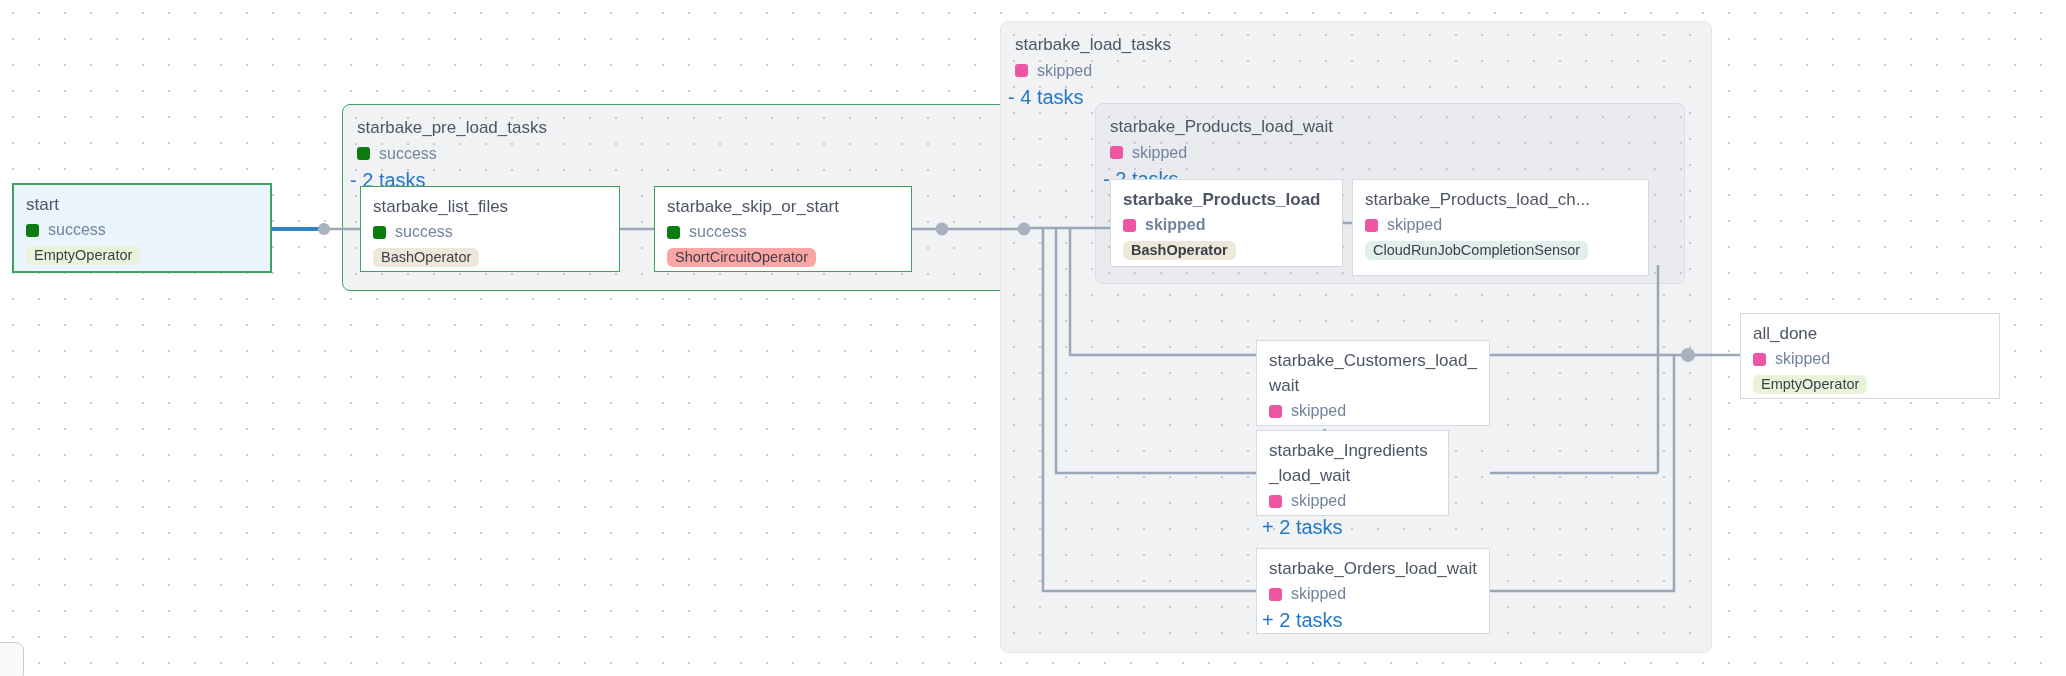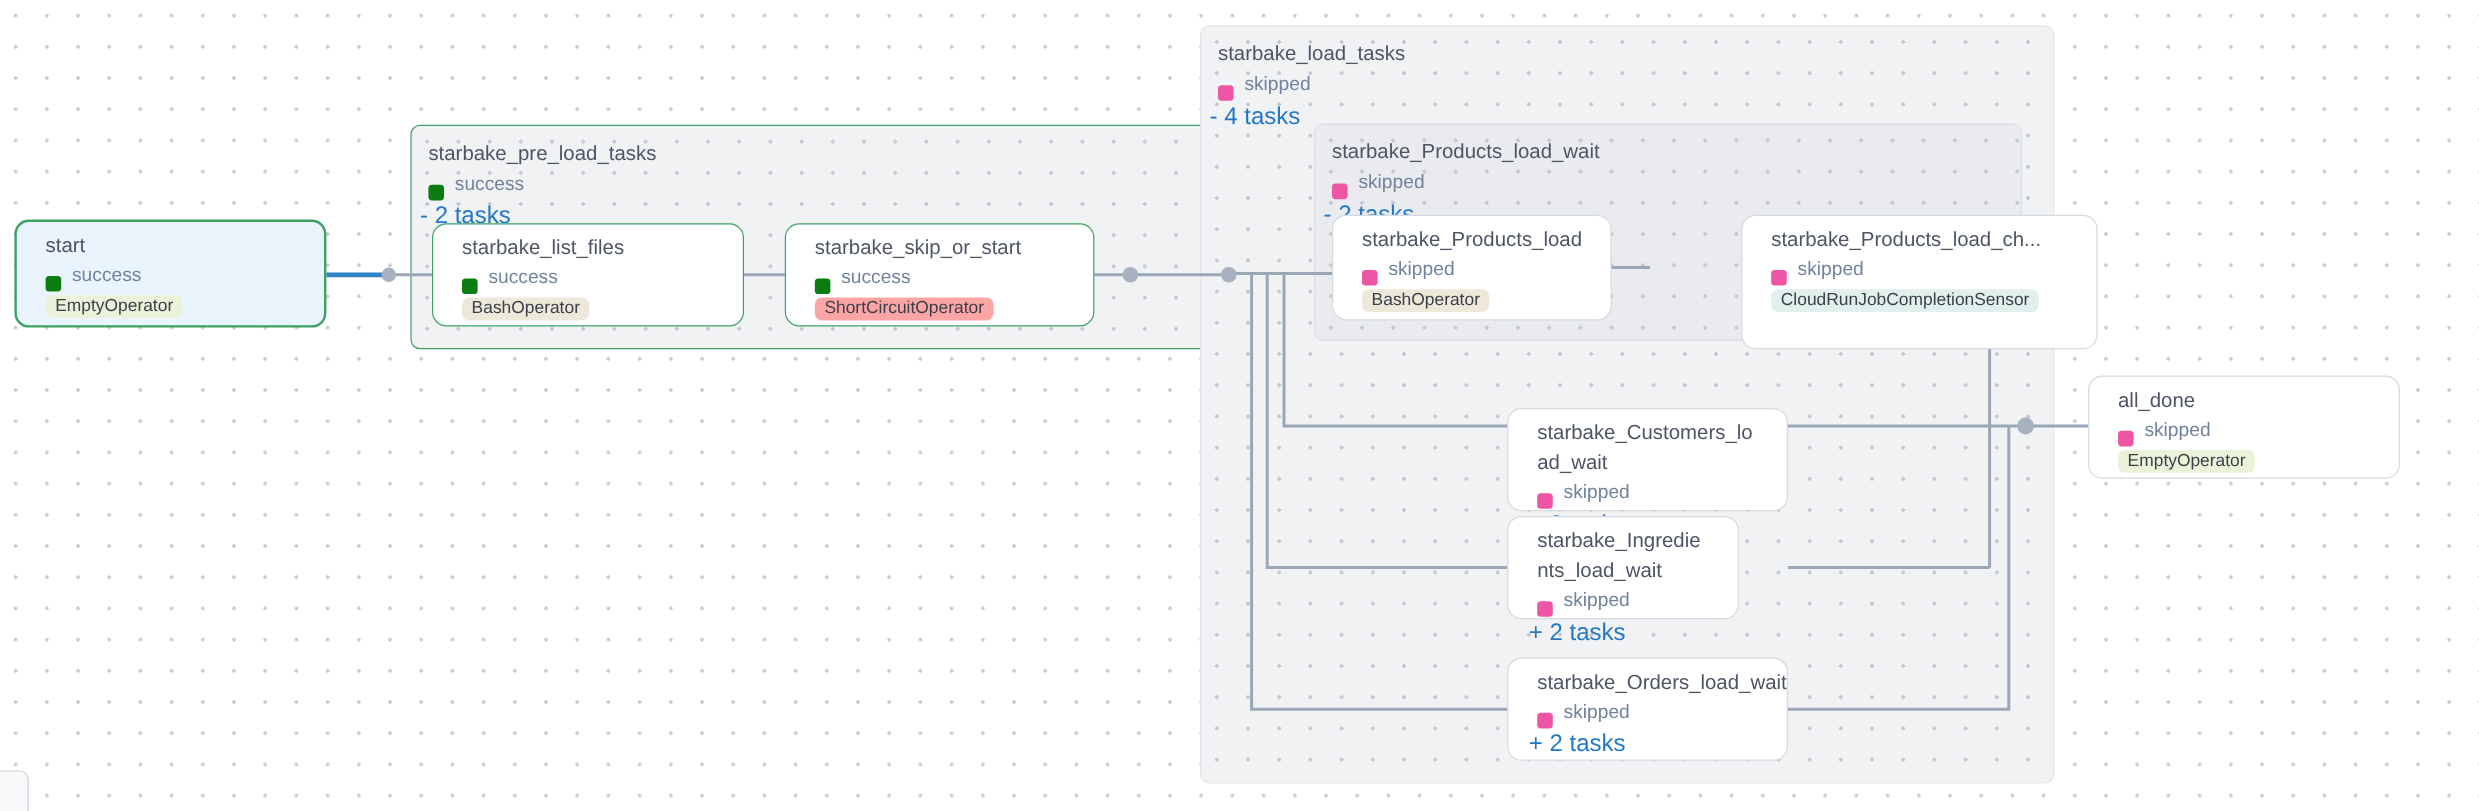--- a/index.html
+++ b/index.html
@@ -13,28 +13,28 @@
   .group{
     position:absolute; border-radius:8px; z-index:1; box-sizing:border-box;
     background-image:radial-gradient(circle, #c3c7cf 1.3px, transparent 1.4px);
     background-size:26px 26px;
     padding:10px 0 0 14px;
   }
   .group.green{ background-color:#f1f2f4; border:1.5px solid #3da164;}
   .group.gray{ background-color:#f1f2f4; border:1px solid #e2e5ea;}
   .group.inner{ background-color:#e9ebef; border:1px solid #d9dce3;}
   .g-title{ font-size:17px; color:#4d5565; line-height:25px; white-space:nowrap;}
-  .status{ display:flex; align-items:flex-end; gap:9px; line-height:27px; font-size:16px; color:#72839e;}
+  .status{ display:flex; align-items:center; gap:9px; line-height:27px; font-size:16px; color:#72839e;}
   .sq{ width:13px; height:13px; border-radius:3px; flex:0 0 auto;}
   .sq.success{ background:#0b7c0f;}
   .sq.skipped{ background:#ee55a3;}
   .toggle{ display:inline-block; margin-left:-7px; font-size:20px; color:#2477c6; line-height:26px; cursor:pointer; text-decoration:none; white-space:nowrap;}
   .card{
-    position:absolute; z-index:3; box-sizing:border-box; border-radius:12px;
-    background:#ffffff; border:1.5px solid #d5d9e0; padding:7px 24px;
+    position:absolute; z-index:3; box-sizing:border-box; border-radius:0;
+    background:#ffffff; border:1.5px solid #d5d9e0; padding:7px 12px;
   }
   .card.green{ border:1.5px solid #3da164;}
   .card.selected{ background:#e9f4fc; border:2px solid #3da164;}
   .card .title{ font-size:17px; color:#4d5565; line-height:25px; white-space:nowrap;}
   .card .title.wrap{ white-space:normal; word-break:break-all;}
   .card .status{ line-height:26px;}
   .pill{
     display:inline-block; margin-top:3px; padding:1px 8px 2px; border-radius:6px;
     font-size:14.5px; color:#3a3f49; white-space:nowrap;
   }
@@ -122,30 +122,30 @@
 
   <div class="card green" style="left:654px; top:186px; width:258px; height:86px;">
     <div class="title">starbake_skip_or_start</div>
     <div class="status">
       <span class="sq success"></span>
       <span>success</span>
     </div>
     <span class="pill sc">ShortCircuitOperator</span>
   </div>
 
-  <div class="card" style="left:1110px; top:179px; width:233px; height:88px;">
+  <div class="card" style="left:1110px; top:179px; width:233px; height:88px;font-weight:bold;">
     <div class="title">starbake_Products_load</div>
     <div class="status">
       <span class="sq skipped"></span>
       <span>skipped</span>
     </div>
     <span class="pill bash">BashOperator</span>
   </div>
 
-  <div class="card" style="left:1451px; top:179px; width:297px; height:112px;">
+  <div class="card" style="left:1352px; top:179px; width:297px; height:97px;">
     <div class="title">starbake_Products_load_ch...</div>
     <div class="status">
       <span class="sq skipped"></span>
       <span>skipped</span>
     </div>
     <span class="pill cloud">CloudRunJobCompletionSensor</span>
   </div>
 
   <div class="card" style="left:1256px; top:312px; width:234px; height:86px; overflow:visible;margin-top:28px;">
     <div class="title wrap">starbake_Customers_load_wait</div>

